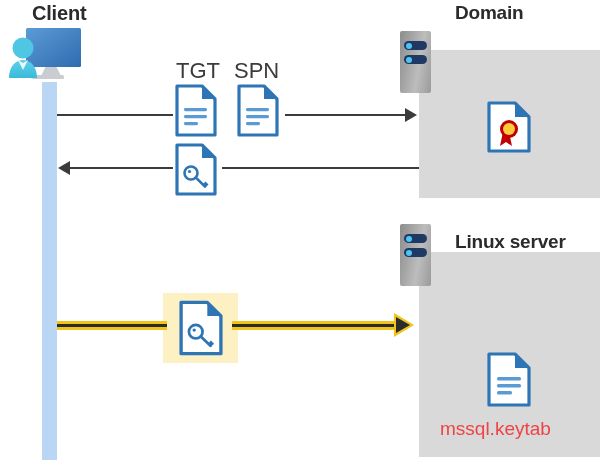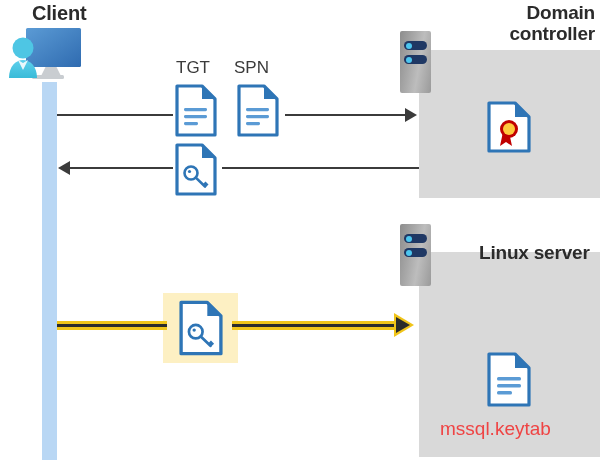--- a/index.html
+++ b/index.html
@@ -14,22 +14,22 @@
   .abs{position:absolute;}
 
   
   .hdr{
     font-weight:bold;
     color:#2b2b2b;
     line-height:1.12;
     letter-spacing:-0.2px;
   }
   #client-title{left:32px;top:2px;font-size:20px;}
-  #dc-title{left:455px;top:2px;font-size:19px;width:140px;text-align:right;}
-  #linux-title{left:455px;top:242px;font-size:19px;margin-left:24px;}
+  #dc-title{left:455px;top:2px;font-size:19px;width:140px;}
+  #linux-title{left:455px;top:231px;font-size:19px;}
 
   
   .panel{background:#d9d9d9;}
   #dc-panel{left:419px;top:50px;width:181px;height:148px;}
   #linux-panel{left:419px;top:252px;width:181px;height:205px;}
 
   
   #client-lifeline{left:42px;top:82px;width:15px;height:378px;background:#b9d7f4;}
 
   
@@ -48,21 +48,21 @@
   .arrowR{width:0;height:0;border-top:7px solid transparent;border-bottom:7px solid transparent;border-left:12px solid #3b3b3b;}
   .arrowL{width:0;height:0;border-top:7px solid transparent;border-bottom:7px solid transparent;border-right:12px solid #3b3b3b;}
   .yarrow{width:0;height:0;border-top:12px solid transparent;border-bottom:12px solid transparent;border-left:20px solid #f0c419;}
   .yarrow i{position:absolute;left:-18px;top:-8px;width:0;height:0;
             border-top:8px solid transparent;border-bottom:8px solid transparent;border-left:14px solid #2b2b2b;}
 
   
   #highlight-box{left:163px;top:293px;width:75px;height:70px;background:#fdf0c3;}
 
   
-  .tag{font-size:17px;color:#3b3b3b;text-align:right;}
+  .tag{font-size:22px;color:#3b3b3b;text-align:right;}
   #tgt-label{left:176px;top:58px;}
   #spn-label{left:234px;top:58px;}
   #keytab-label{left:440px;top:418px;font-size:19px;color:#ef4444;}
 
   svg{display:block;overflow:visible;}
 </style>
 </head>
 <body>
 
 <div class="stage">
@@ -105,21 +105,20 @@
       <div class="led" style="top:10px;">
           <i></i>
         </div>
       <div class="led" style="top:24px;">
           <i></i>
         </div>
     </div>
   </div>
   <div class="abs hdr" id="dc-title">
     <div>Domain</div>
-    <div>controller</div>
   </div>
 
   <div class="abs" style="left:487px;top:101px;">
     <svg width="44" height="52" viewBox="0 0 44 52">
       <path d="M2 2 h26 l14 14 v34 h-40 z" fill="#ffffff" stroke="#2e75b6" stroke-width="3.2" stroke-linejoin="round"></path>
       <path d="M28 2 l14 14 h-14 z" fill="#2e75b6"></path>
 
       <path d="M16 31 l-3 14 l6 -4 l6 4 l-3 -14 z" fill="#c00000"></path>
       <circle cx="22" cy="28" r="9" fill="#c00000"></circle>
       <circle cx="22" cy="28" r="6" fill="#ffc83d"></circle>

